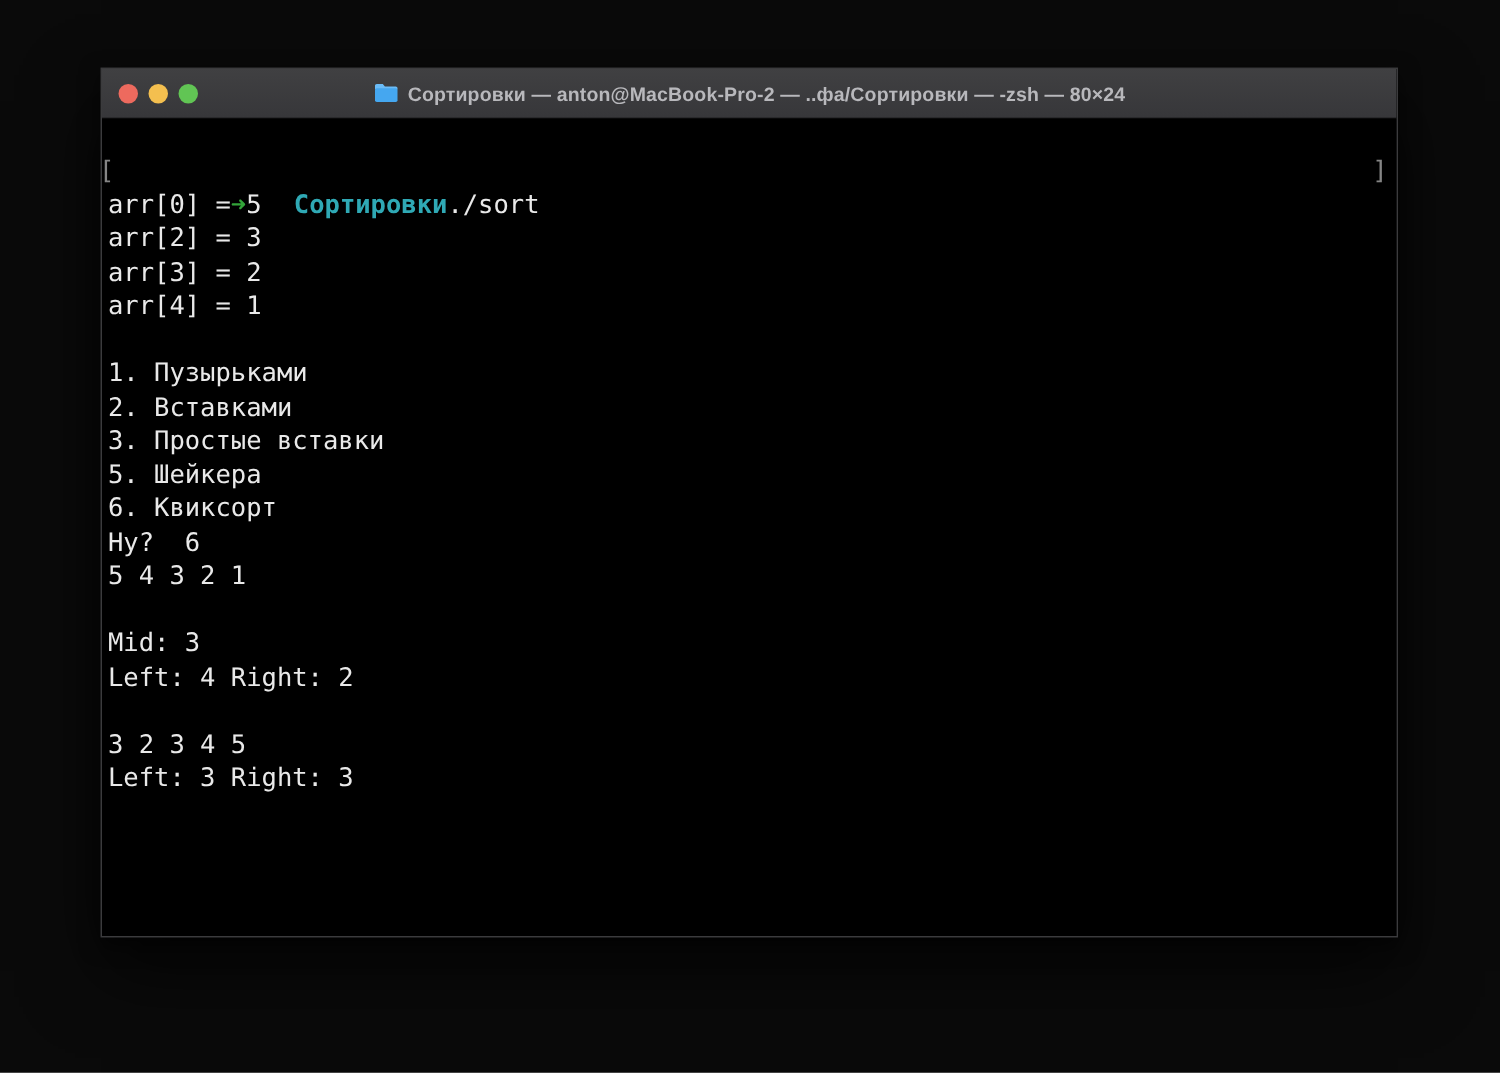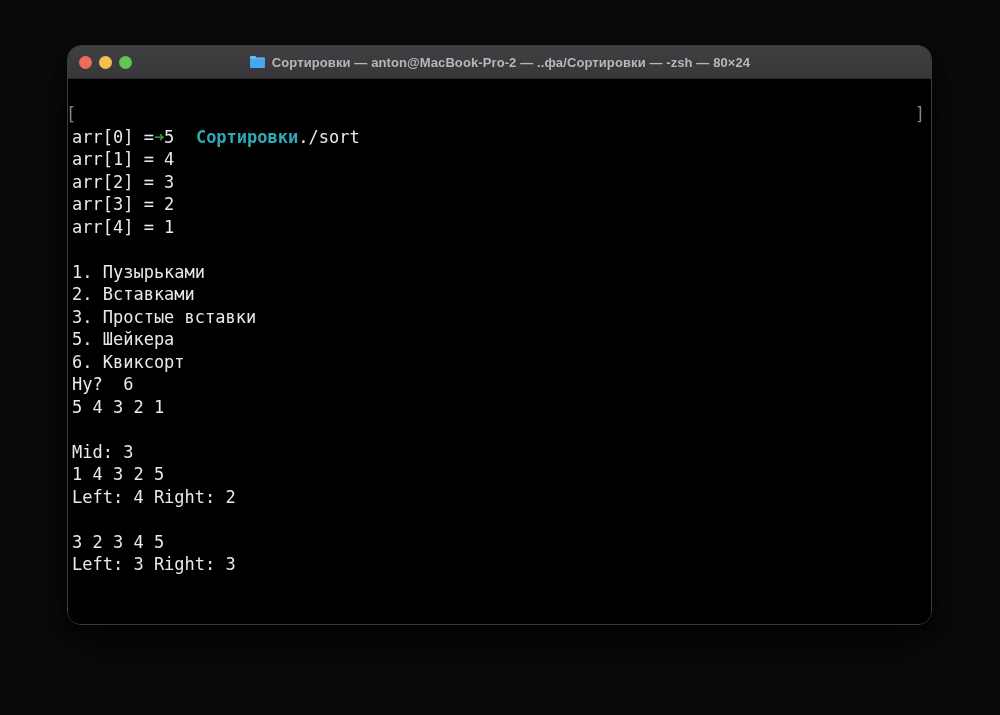--- a/index.html
+++ b/index.html
@@ -13,21 +13,21 @@
     position: relative;
     width: 1000px; height: 715px;
     background: var(--desktop-bg);
     overflow: hidden;
   }
 
   .window {
     position: absolute;
     left: 67px; top: 45px;
     width: 865px; height: 580px;
-    border-radius: 14px;
+    border-radius: 0;
     border: 1px solid var(--window-border);
     background: var(--term-bg);
     box-shadow: 0 22px 48px rgba(0,0,0,0.65), 0 4px 14px rgba(0,0,0,0.5);
     overflow: hidden;
   }
 
   
   .titlebar {
     position: relative;
     height: 33px;
@@ -132,35 +132,33 @@
         <span class="title-text">Сортировки — anton@MacBook-Pro-2 — ..фа/Сортировки — -zsh — 80×24</span>
       </div>
     </div>
 
     <div class="term">
       <div class="line prompt-line">
         <span class="mark l">[</span><span class="prompt-arrow">➜</span><span class="prompt-cwd">Сортировки</span><span class="prompt-cmd">./sort</span><span class="mark r">]</span>
       </div>
       <div>
           <div class="line">arr[0] = 5</div>
-          <div class="line">arr[1] = 4</div>
           <div class="line">arr[2] = 3</div>
           <div class="line">arr[3] = 2</div>
           <div class="line">arr[4] = 1</div>
           <div class="line"></div>
           <div class="line">1. Пузырьками</div>
           <div class="line">2. Вставками</div>
           <div class="line">3. Простые вставки</div>
           <div class="line">5. Шейкера</div>
           <div class="line">6. Квиксорт</div>
           <div class="line">Ну?  6</div>
           <div class="line">5 4 3 2 1</div>
           <div class="line"></div>
           <div class="line">Mid: 3</div>
-          <div class="line">1 4 3 2 5</div>
           <div class="line">Left: 4 Right: 2</div>
           <div class="line"></div>
           <div class="line">3 2 3 4 5</div>
           <div class="line">Left: 3 Right: 3</div>
         </div>
     </div>
 
   </div>
 </div>
 

